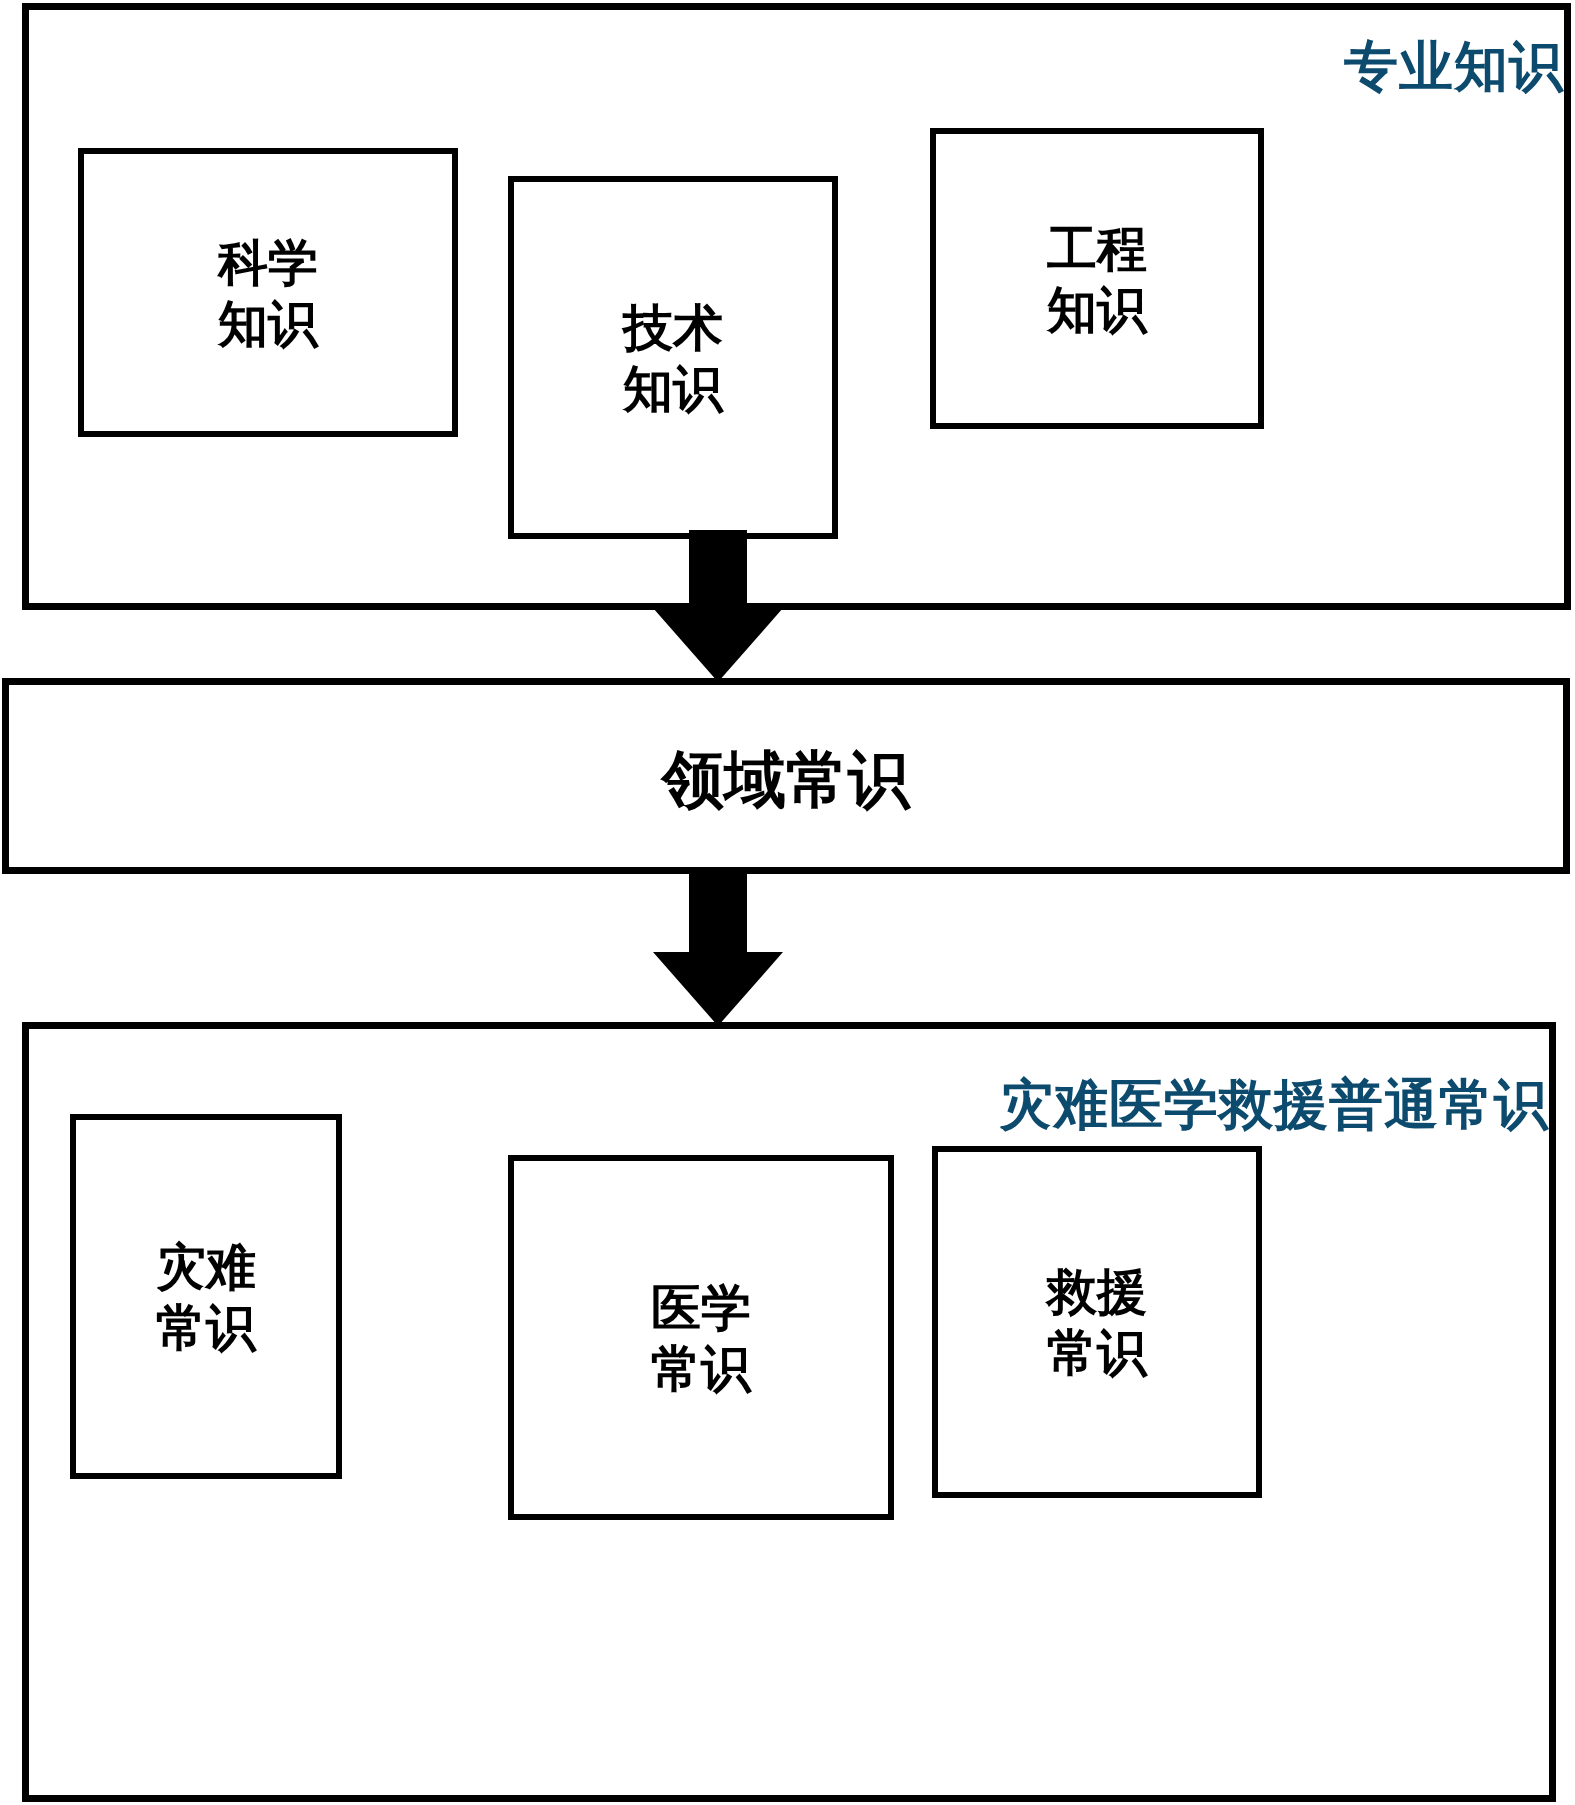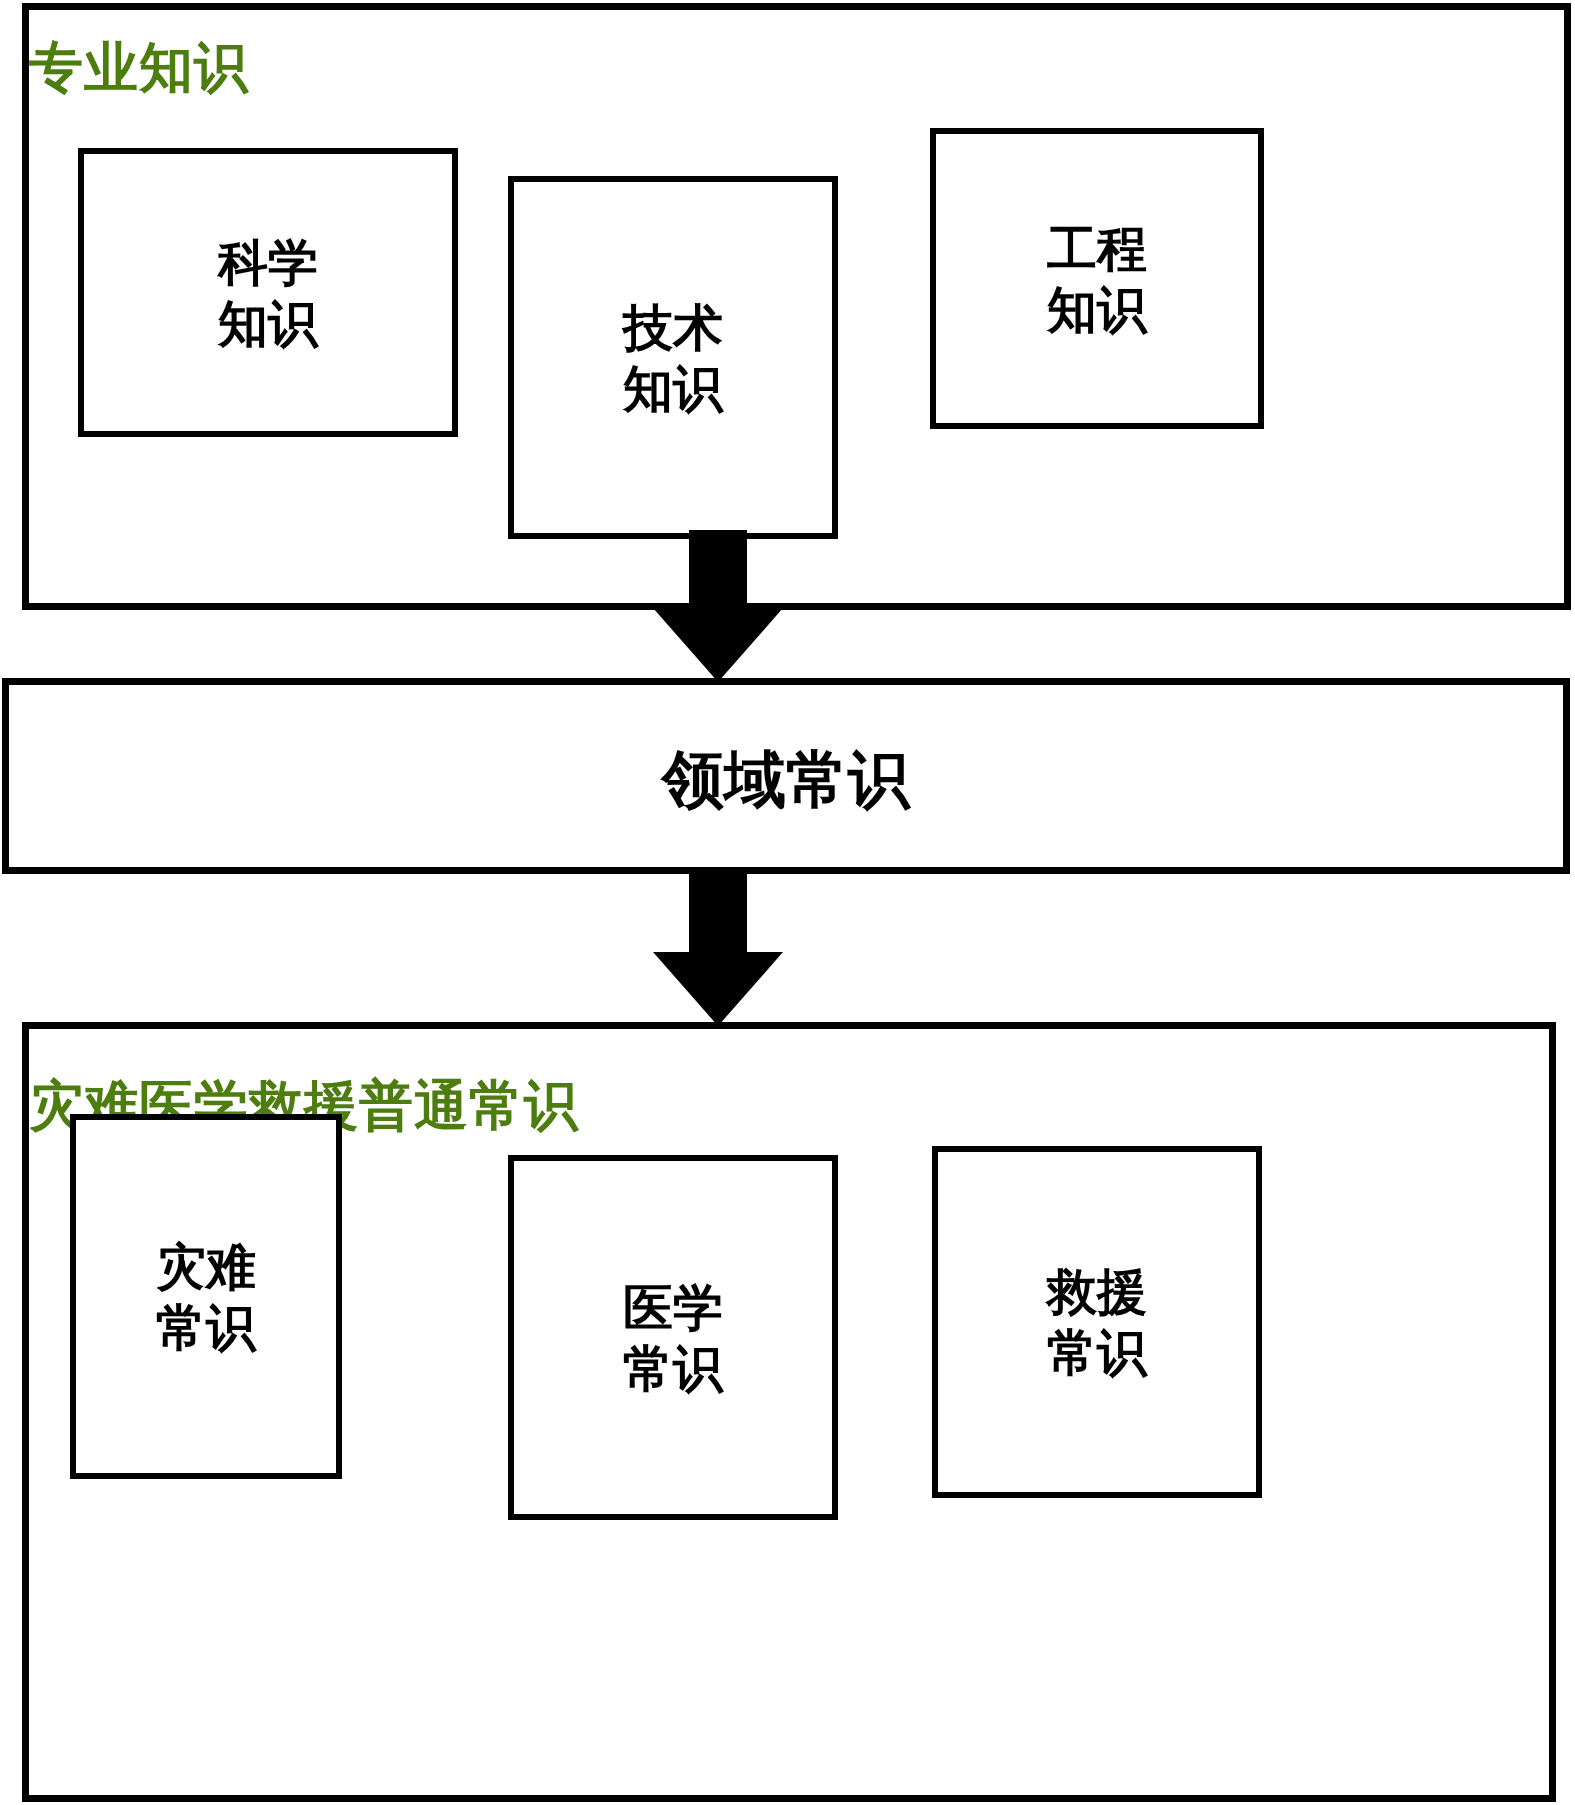--- a/index.html
+++ b/index.html
@@ -29,26 +29,26 @@
     border: 6px solid #000000;
     box-sizing: border-box;
     display: flex;
     align-items: center;
     justify-content: center;
   }
   .group-title {
     position: absolute;
     left: 0;
     width: 100%;
-    text-align: left;
+    text-align: right;
     font-size: 54px;
     line-height: 1.05;
     letter-spacing: 1px;
-    color: #4d7c0f;
-    font-family: Liberation Sans, sans-serif;
+    color: #0c4a6e;
+    font-family: Liberation Serif, serif;
     font-weight: 700;
   }
   .center-label {
     position: absolute;
     left: 0;
     width: 100%;
     text-align: center;
     font-size: 62px;
     line-height: 1.05;
     color: #000000;
@@ -113,21 +113,21 @@
 
   <div class="box" style="left:22px; top:1022px; width:1534px; height:780px;">
     <div class="group-title" style="top:48px;">灾难医学救援普通常识</div>
   </div>
 
   <div class="box-inner" style="left:70px; top:1114px; width:272px; height:365px;">
     <div class="cell-label">灾难
 常识</div>
   </div>
 
-  <div class="box-inner" style="left:508px; top:1155px; width:330px; height:365px;">
+  <div class="box-inner" style="left:508px; top:1155px; width:386px; height:365px;">
     <div class="cell-label">医学
 常识</div>
   </div>
 
   <div class="box-inner" style="left:932px; top:1146px; width:330px; height:352px;">
     <div class="cell-label">救援
 常识</div>
   </div>
 
 </div>

